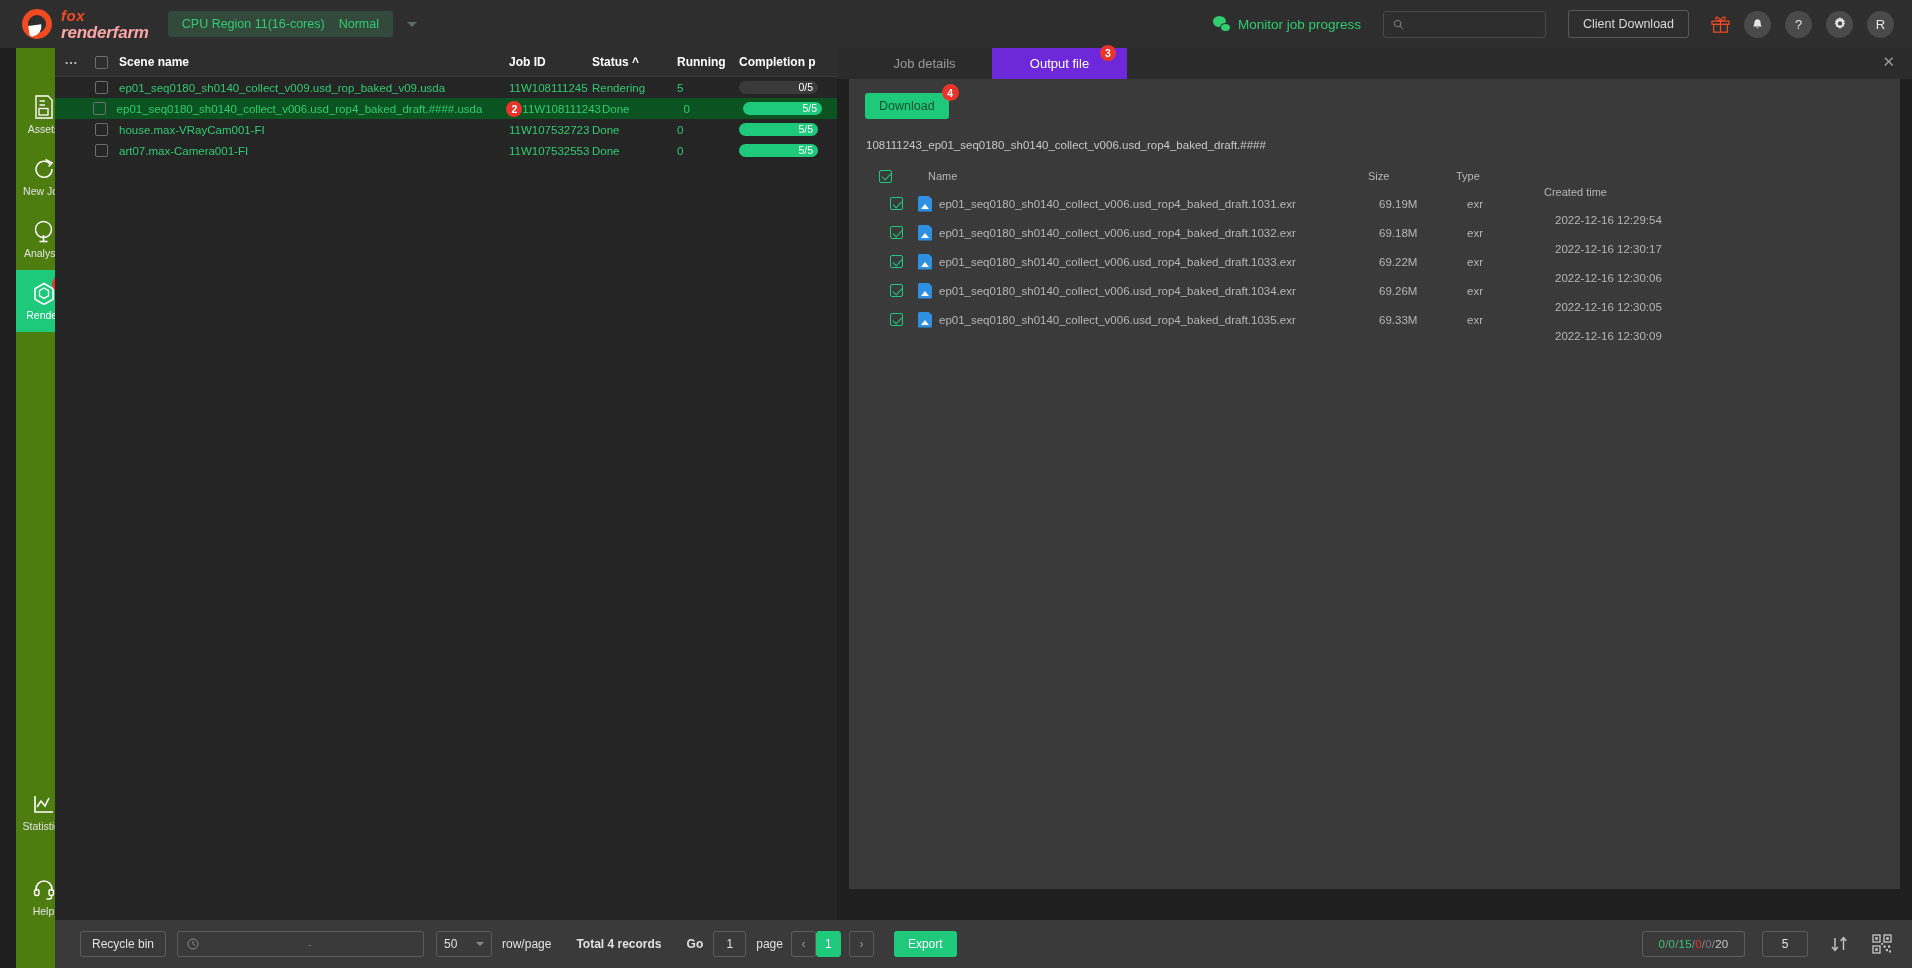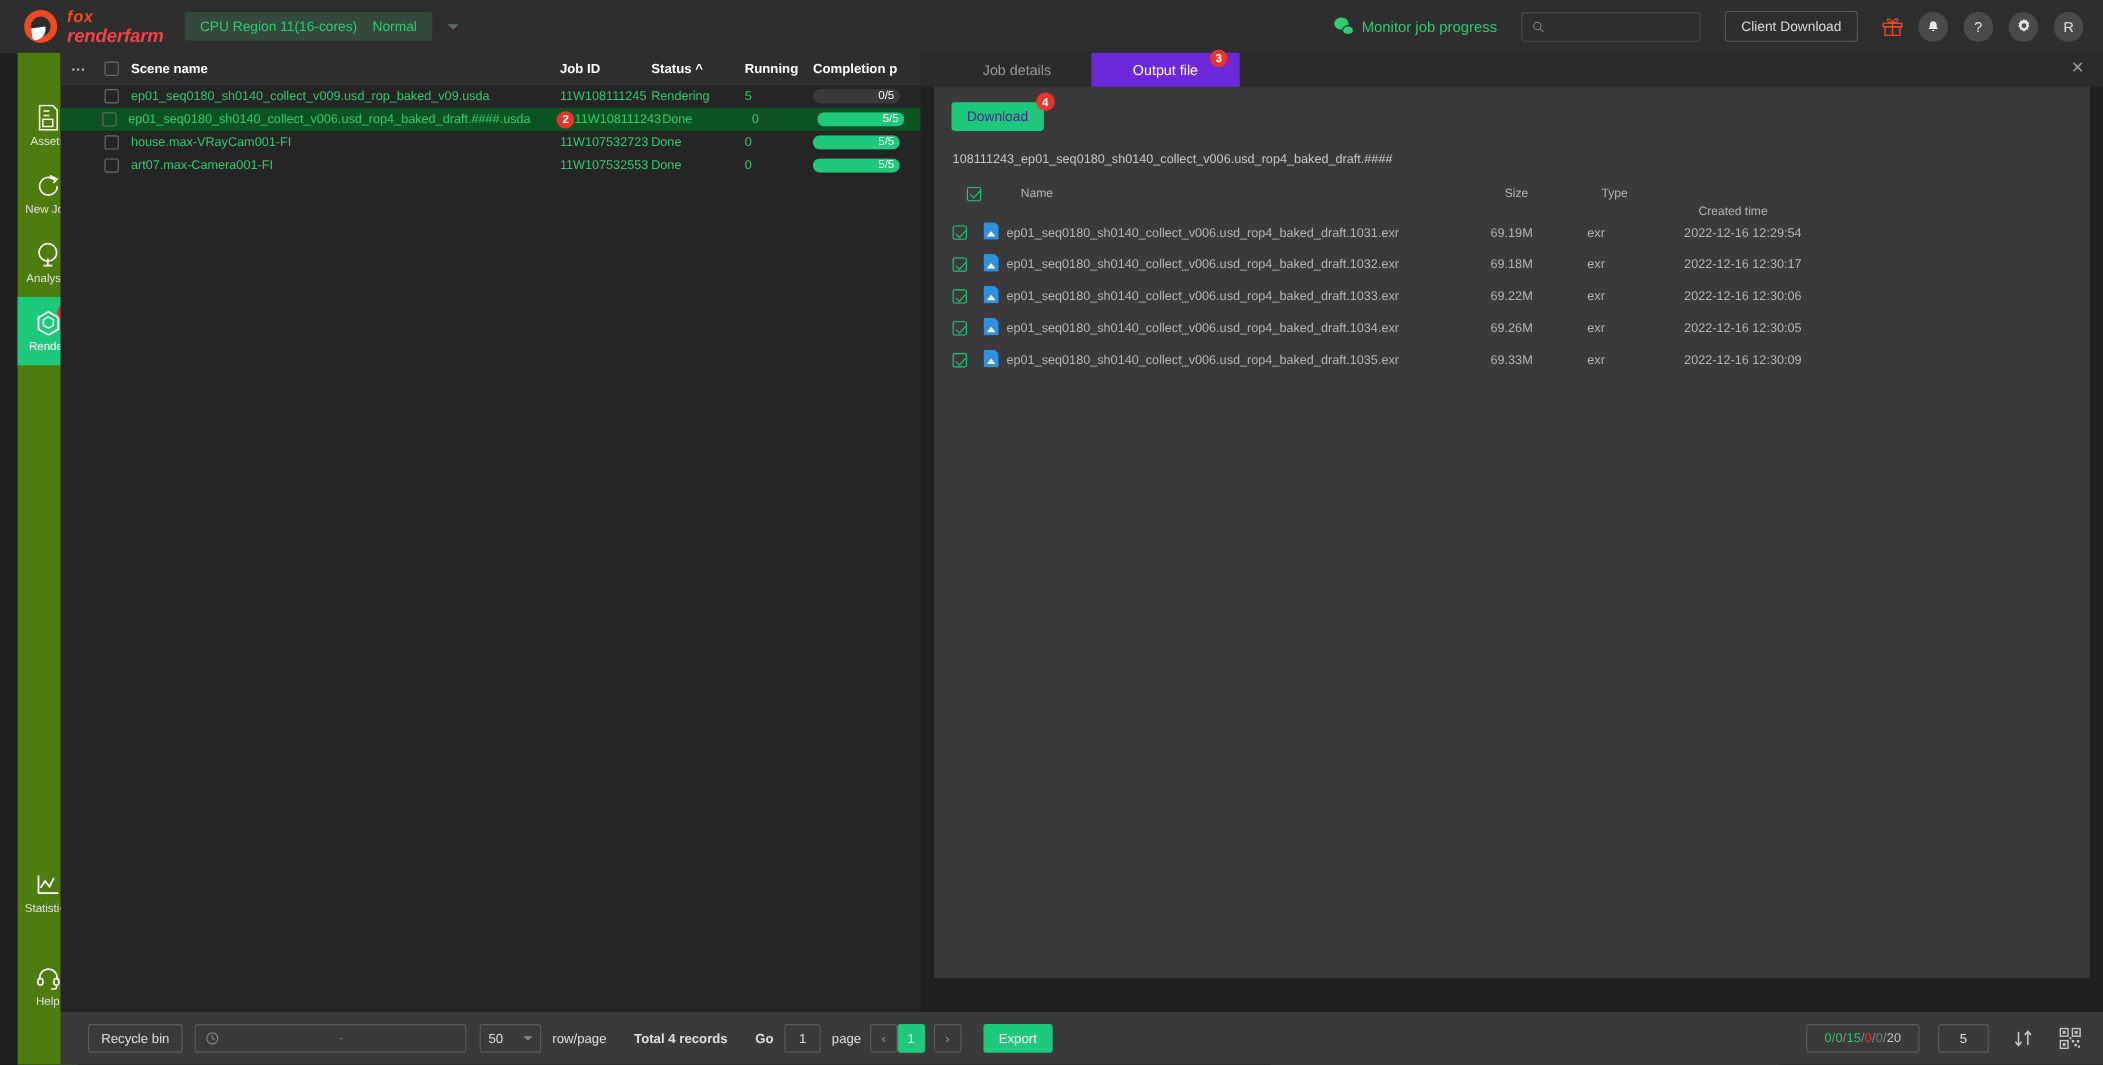--- a/index.html
+++ b/index.html
@@ -25,21 +25,21 @@
     content: ""; position: absolute; width: 13px; height: 11px;
     background: #fff; border-radius: 0 0 10px 3px;
     left: 1px; bottom: -3px; transform: rotate(-8deg);
   }
   .logo-text { margin-left: 9px; line-height: 1.0; }
   .logo-fox {
     color: #f04a23; font-weight: bold; font-size: 15px;
     font-style: italic; letter-spacing: .5px; display: block;
   }
   .logo-rf {
-    color: #ef4444; font-weight: bold; font-size: 17px;
+    color: #fca5a5; font-weight: bold; font-size: 17px;
     font-style: italic; letter-spacing: -.2px; display: block; margin-top: 1px;
   }
   .region-pill {
     margin-left: 19px; height: 26px; padding: 0 14px;
     background: #33493c; border-radius: 3px;
     display: flex; align-items: center; gap: 14px;
     color: #2fcc70; font-size: 12.5px; white-space: nowrap;
   }
   .region-caret {
     margin-left: 14px; width: 0; height: 0;
@@ -175,38 +175,38 @@
     position: absolute; right: 17px; top: 6px;
     color: #9a9a9a; font-size: 15px; cursor: pointer; line-height: 1;
   }
   .rbody {
     position: absolute; top: 31px; left: 12px;
     width: 1051px; height: 810px; background: #3a3a3a;
   }
   .dl-wrap { position: relative; margin: 14px 0 0 16px; display: inline-block; }
   .dl-btn {
     height: 26px; padding: 0 14px; background: #1fc97c; border: none;
-    border-radius: 3px; color: #4c1d95; font-size: 12.5px; cursor: pointer;
+    border-radius: 3px; color: #14532d; font-size: 12.5px; cursor: pointer;
     font-family: "Liberation Sans", sans-serif;
   }
   .dl-badge {
     position: absolute; top: -9px; right: -10px;
     width: 17px; height: 17px; border-radius: 50%;
     background: #e8342a; color: #fff; font-size: 10.5px; font-weight: bold;
     display: flex; align-items: center; justify-content: center;
   }
   .fpath { margin: 20px 0 0 17px; color: #c8c8c8; font-size: 11.5px; }
   .ftable { margin: 12px 0 0 0; }
   .fhead {
     height: 26px; display: flex; align-items: center;
     color: #b6b6b6; font-size: 11px; padding-left: 13px;
   }
   .frow {
-    height: 29px; display: flex; align-items: flex-end;
-    color: #b6b6b6; font-size: 11.5px; cursor: pointer;
+    height: 29px; display: flex; align-items: center;
+    color: #b6b6b6; font-size: 11.5px; cursor: pointer; padding-left: 24px;
   }
   .f-chk { width: 38px; display: flex; justify-content: flex-end; padding-right: 8px; }
   .chk-on {
     width: 13px; height: 13px; border: 1px solid #1fc97c; border-radius: 2px;
     background: transparent; position: relative; cursor: pointer; flex: none;
   }
   .chk-on::after {
     content: ""; position: absolute; left: 3.5px; top: 0.5px;
     width: 4px; height: 8px; border: solid #1fc97c;
     border-width: 0 1.8px 1.8px 0; transform: rotate(43deg);

